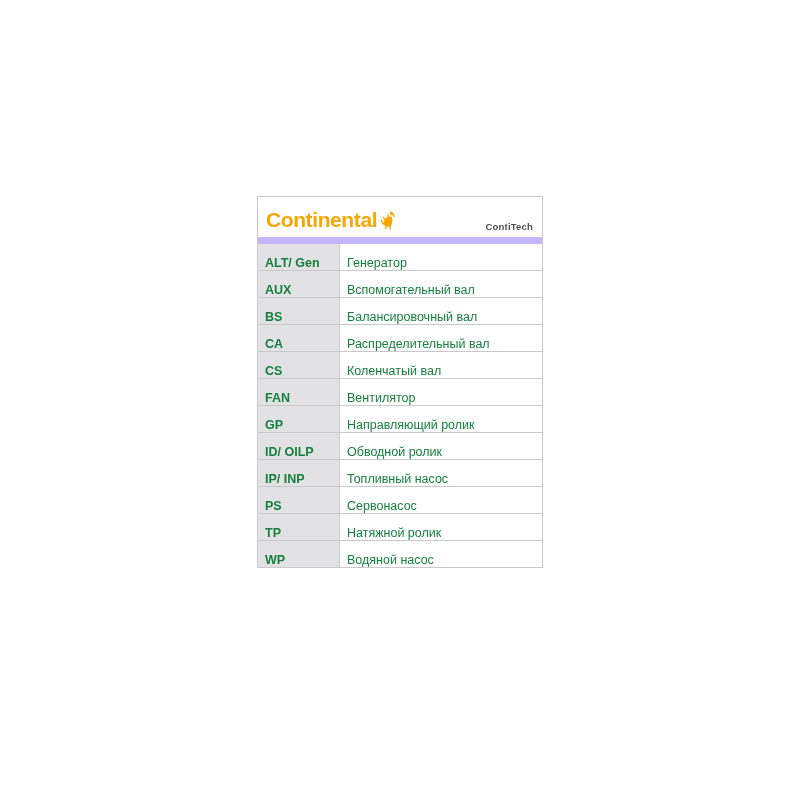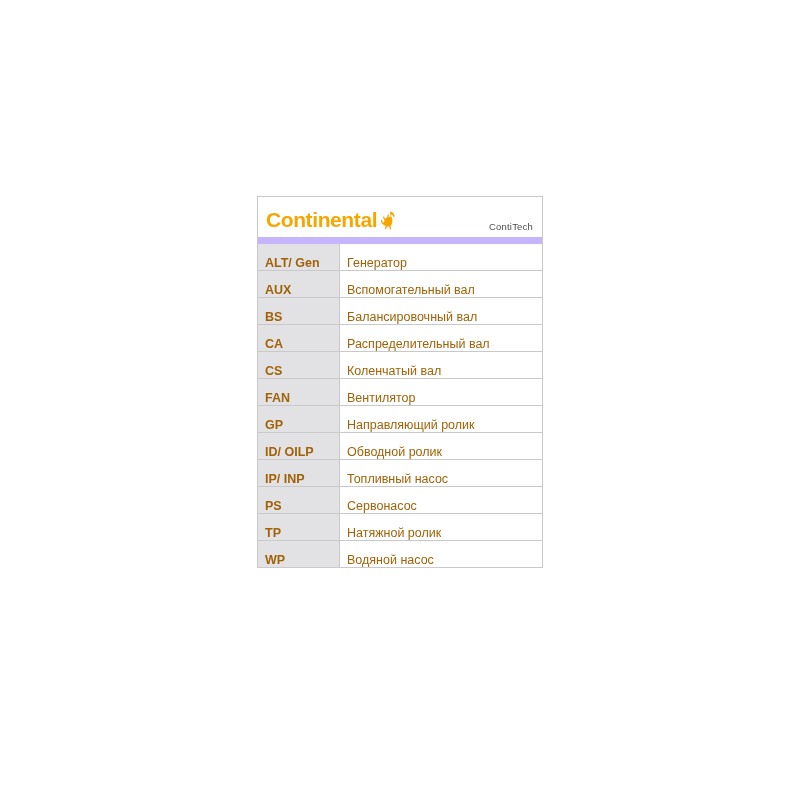--- a/index.html
+++ b/index.html
@@ -62,21 +62,21 @@
     width: 17px;
     height: 22px;
     display: block;
   }
 
   .brand-sub {
     position: absolute;
     right: 9px;
     top: 24px;
     font-family: "Liberation Sans", sans-serif;
-    font-weight: normal;
+    font-weight: bold;
     font-size: 9.5px;
     color: #4d4d4d;
     letter-spacing: 0.2px;
     white-space: nowrap;
   }
 
   
   table.abbrev {
     border-collapse: collapse;
     width: 100%;
@@ -84,21 +84,21 @@
   }
 
   table.abbrev tr {
     height: 25.4px;
   }
 
   table.abbrev td {
     border-top: 1px solid #c9c9c9;
     padding: 12px 0 0 7px;
     font-size: 12.5px;
-    color: #a16207;
+    color: #15803d;
     vertical-align: middle;
     white-space: nowrap;
     overflow: hidden;
   }
 
   table.abbrev tr:first-child td {
     border-top: none;
   }
 
   td.code {

